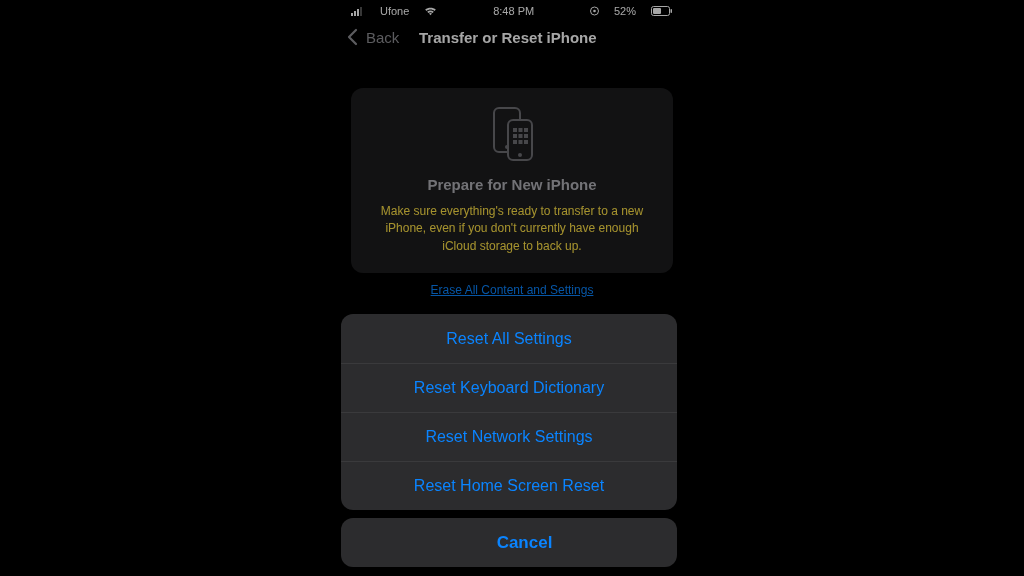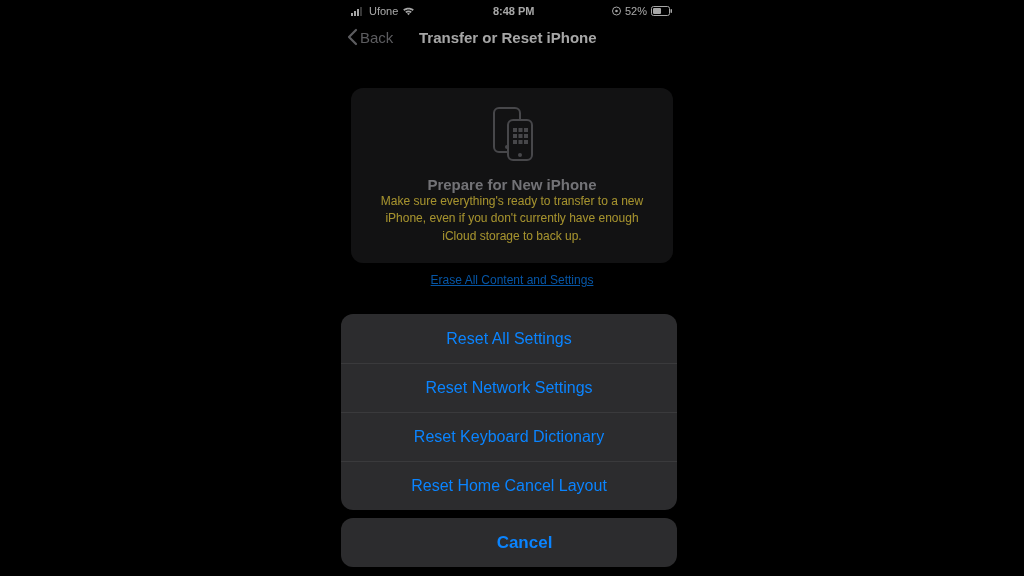--- a/index.html
+++ b/index.html
@@ -17,31 +17,31 @@
   .status-bar {
     display: flex;
     justify-content: space-between;
     align-items: center;
     height: 18px;
     padding: 0 10px;
     color: #fff;
     font-size: 11px;
     font-weight: 500;
   }
-  .status-left, .status-right { display: flex; align-items: center; gap: 4px; text-align: center; }
+  .status-left, .status-right { display: flex; align-items: center; gap: 15px; text-align: center; }
   .status-left span, .status-right span { line-height: 1; }
   .nav-bar {
     height: 34px;
     display: flex;
     align-items: center;
     padding: 0 6px;
     position: relative;
   }
   .back-btn {
-    display: flex; align-items: center; gap: 2px;
+    display: flex; align-items: center; gap: 8px;
     color: #8e8e93; font-size: 15px;
   }
   .nav-title {
     position: absolute;
     left: 78px;
     color: #fff;
     font-size: 15px;
     font-weight: 700;
   }
   .content {
@@ -55,20 +55,21 @@
   }
   .phones-icon {
     display: flex;
     justify-content: center;
     margin-bottom: 14px;
   }
   .prepare-title {
     color: #b0b0b6;
     font-size: 15px;
     font-weight: 600;
+    margin-bottom: 10px;
   }
   .prepare-desc {
     color: #fde047;
     font-size: 12px;
     line-height: 1.45;
   }
   .erase-link {
     color: #0a84ff;
     font-size: 12px;
     text-align: center;
@@ -143,21 +144,21 @@
         <span>Ufone</span>
         <span>
           <svg width="13" height="10" viewBox="0 0 13 10">
             <path d="M6.5 9.2 L5 7.5 C5.8 6.8 7.2 6.8 8 7.5 Z" fill="#fff"></path>
             <path d="M3.2 5.7 C5 4.1 8 4.1 9.8 5.7 L8.6 7 C7.4 5.9 5.6 5.9 4.4 7 Z" fill="#fff"></path>
             <path d="M1.2 3.6 C4 1 9 1 11.8 3.6 L10.6 4.9 C8.4 2.9 4.6 2.9 2.4 4.9 Z" fill="#fff"></path>
           </svg>
         </span>
       </div>
       <div class="status-center">
-        <span style="font-weight:700;">8:48 PM</span>
+        <span style="font-weight:400;">8:48 PM</span>
       </div>
       <div class="status-right">
         <span>
           <svg width="9" height="10" viewBox="0 0 9 10">
             <circle cx="4.5" cy="5" r="4" fill="none" stroke="#fff" stroke-width="1"></circle>
             <circle cx="4.5" cy="5" r="1.3" fill="#fff"></circle>
           </svg>
         </span>
         <span>52%</span>
         <span>
@@ -210,27 +211,27 @@
     </div>
 
     <div class="scrim"></div>
 
     <div class="sheet-wrap">
       <div class="sheet-group">
         <div class="sheet-item">
             <span>Reset All Settings</span>
           </div>
         <div class="sheet-item">
+            <span>Reset Keyboard Dictionary</span>
+          </div>
+        <div class="sheet-item">
             <span>Reset Network Settings</span>
           </div>
         <div class="sheet-item">
-            <span>Reset Keyboard Dictionary</span>
-          </div>
-        <div class="sheet-item">
-            <span>Reset Home Cancel Layout</span>
+            <span>Reset Home Screen Reset</span>
           </div>
       </div>
       <div class="cancel-group">
         <div class="cancel-item">
             <span>Cancel</span>
           </div>
       </div>
     </div>
 
   </div>

